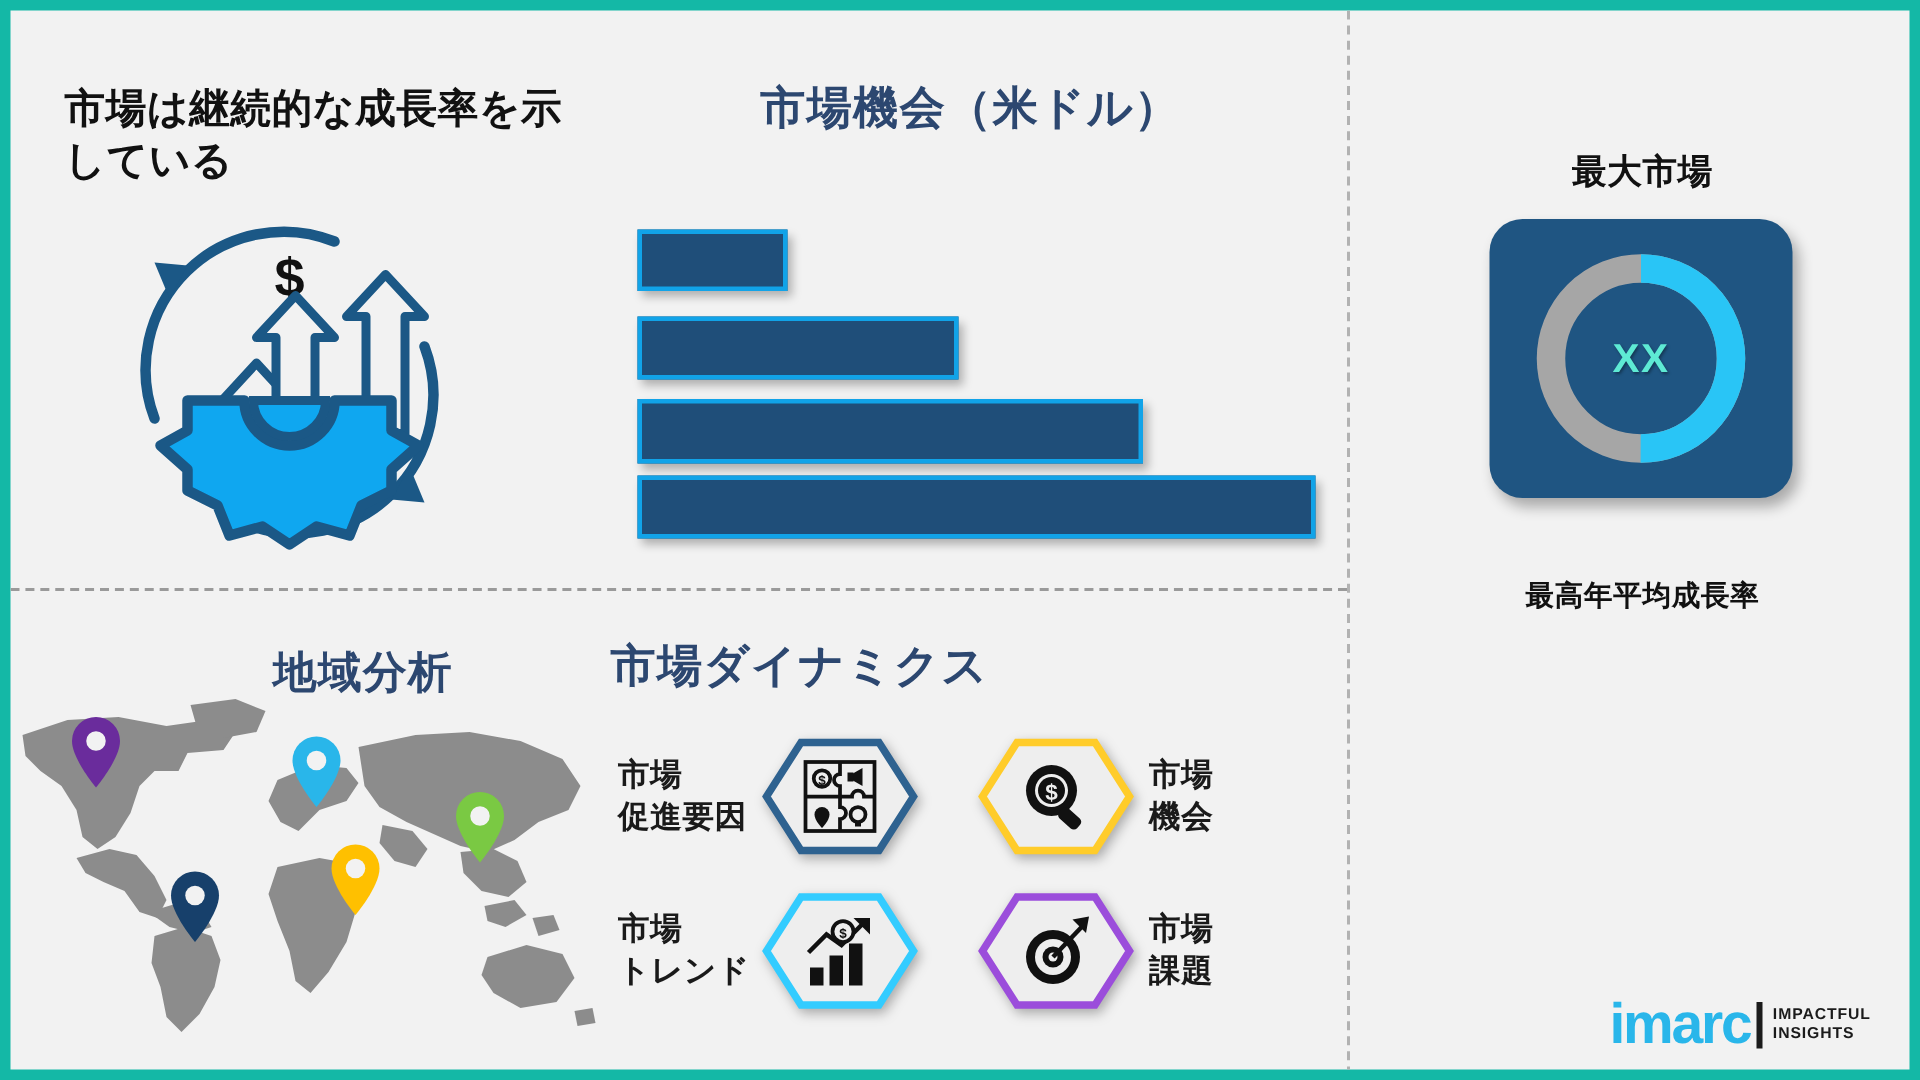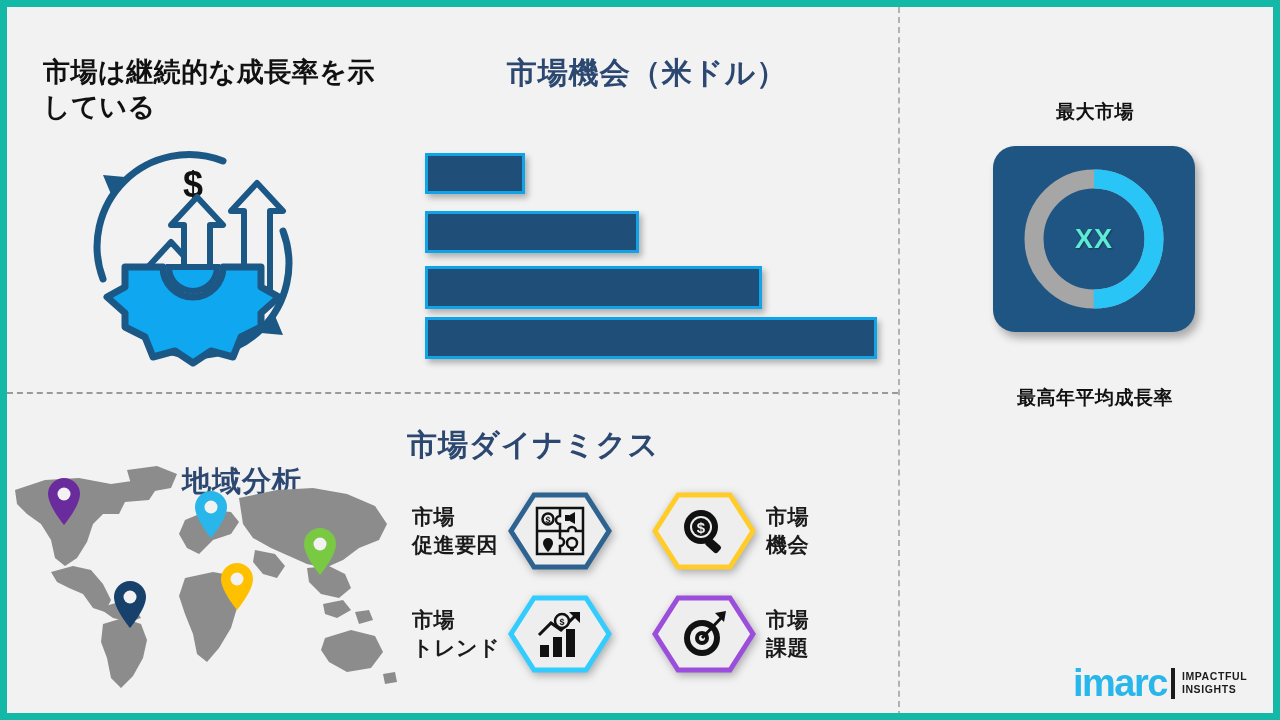--- a/index.html
+++ b/index.html
@@ -69,35 +69,34 @@
     width: 480px;
     text-align: center;
     font-size: 30px;
   }
   #title-regional {
     left: 110px;
     top: 425px;
     width: 250px;
     text-align: center;
     font-size: 29px;
-    margin-top: 32px;
   }
   #title-dynamics {
     left: 400px;
     top: 420px;
     width: 460px;
     text-align: left;
     font-size: 30px;
   }
   #title-largest-market {
     left: 960px;
     top: 93px;
     width: 256px;
     text-align: center;
-    font-size: 19px;
+    font-size: 23px;
   }
   #title-highest-cagr {
     left: 950px;
     top: 379px;
     width: 276px;
     text-align: center;
     font-size: 19px;
   }
 
   

